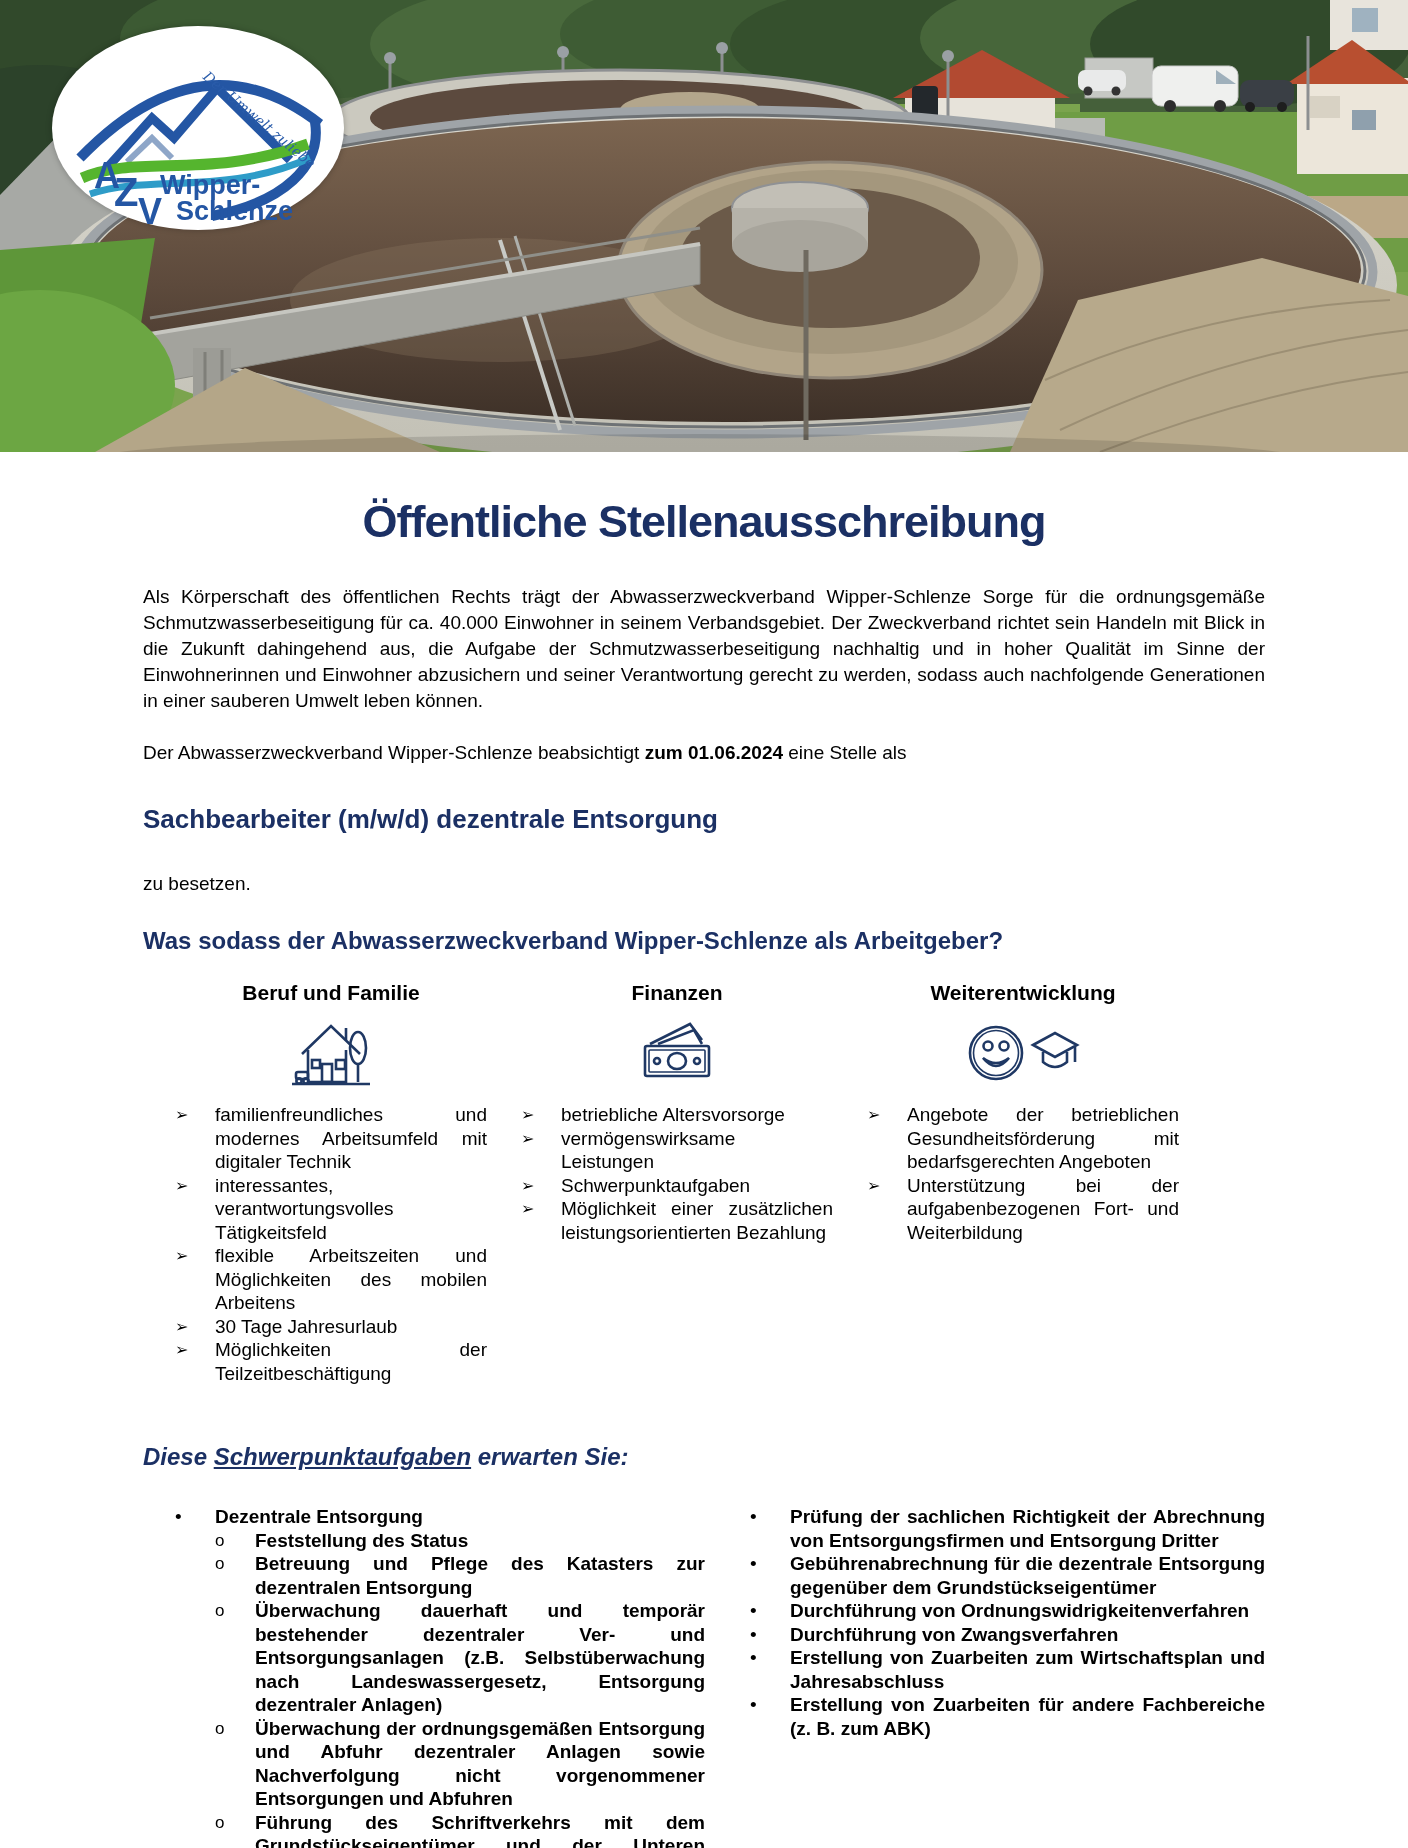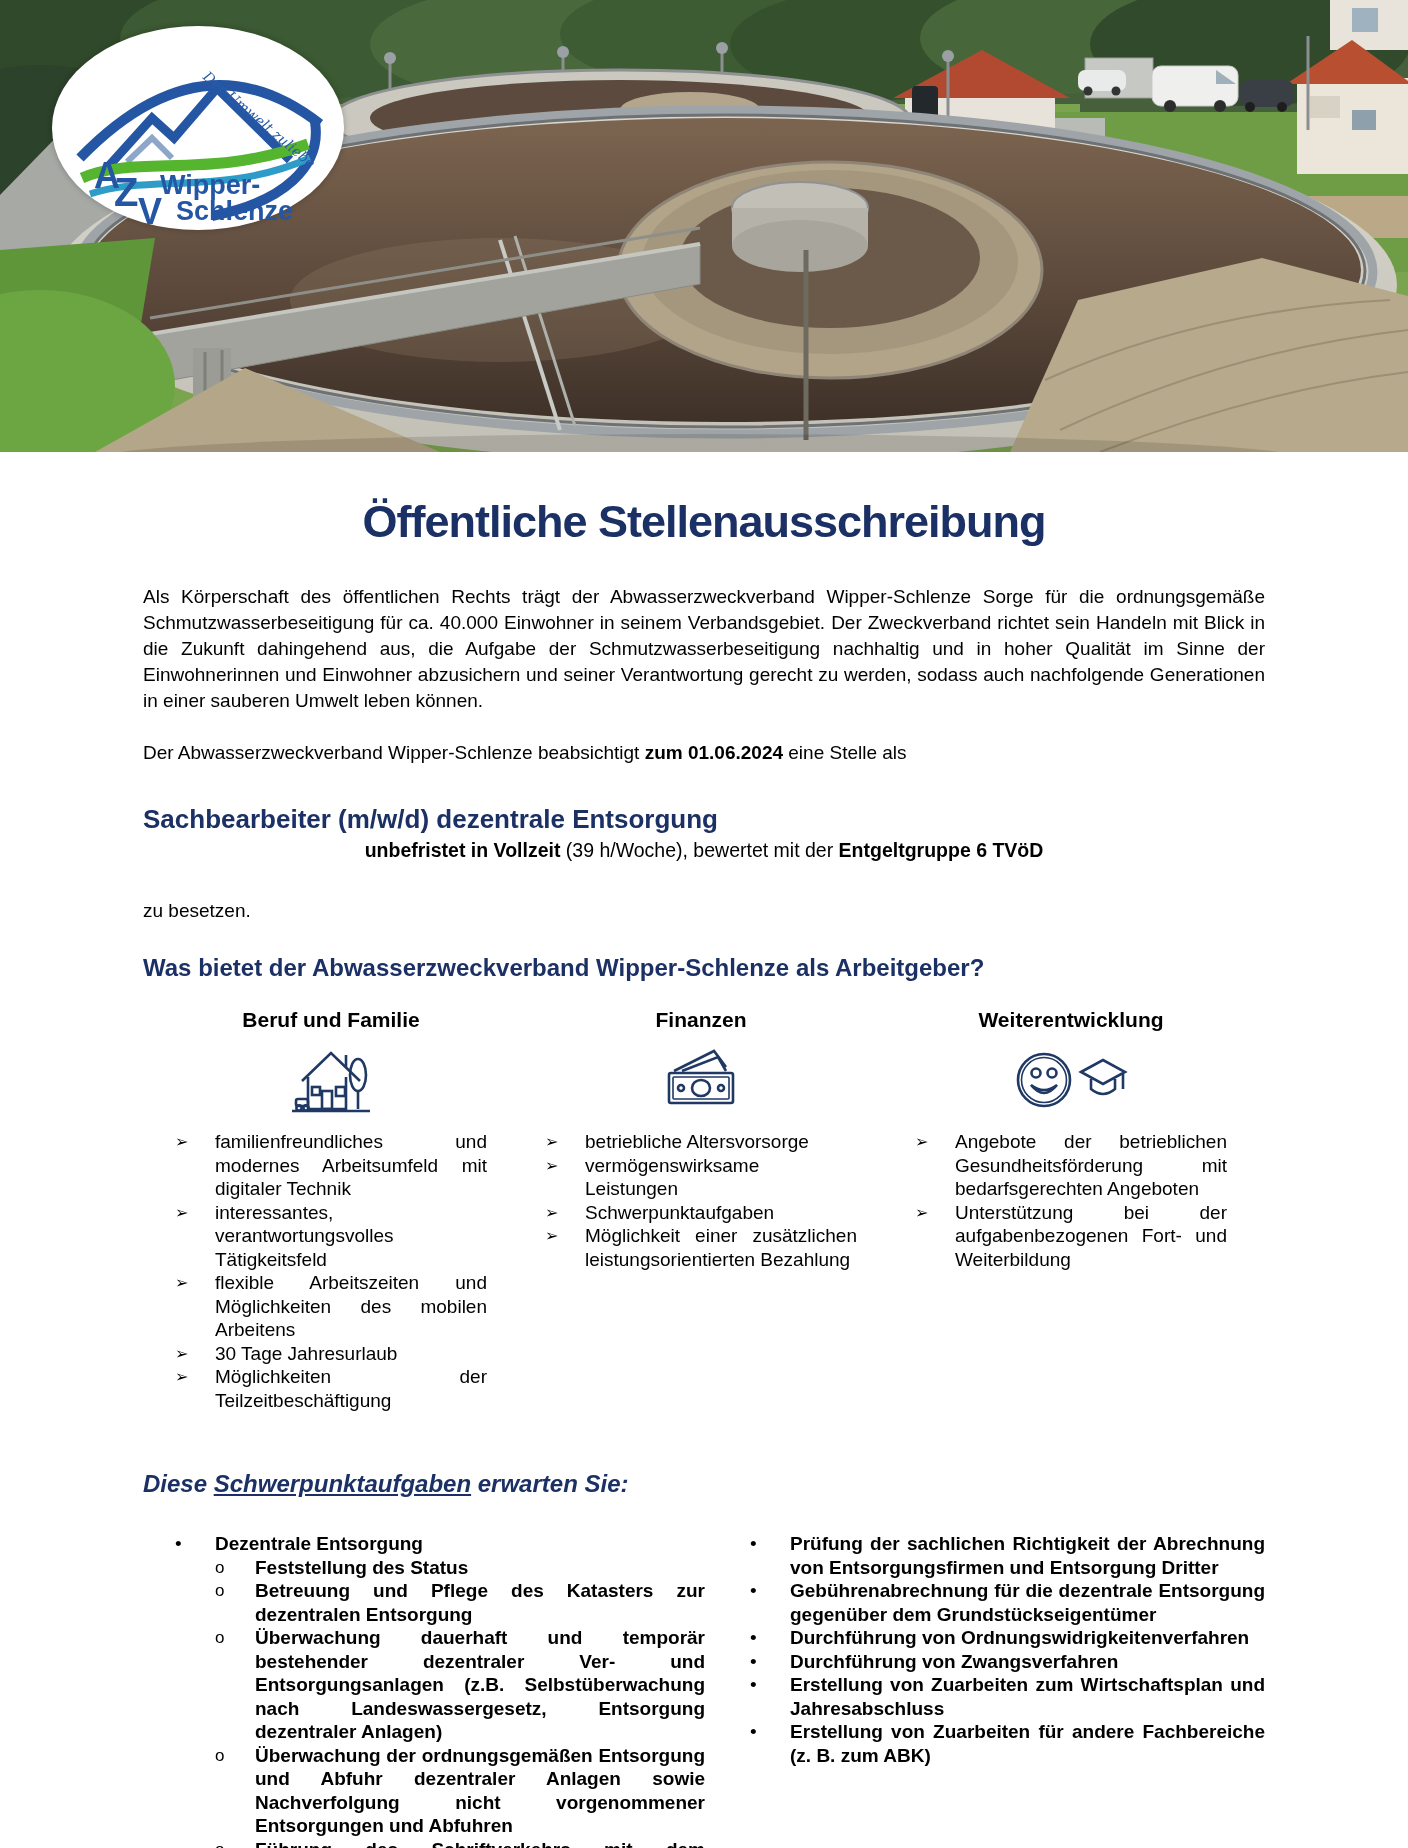--- a/index.html
+++ b/index.html
@@ -18,21 +18,21 @@
   .intro{margin-top:36px;}
   .intent{margin-top:26px;text-align:left;}
   .job-title{margin:38px 0 0 0;text-align:left;font-size:26px;font-weight:bold;
              color:var(--navy,#1b3064);}
   .job-sub{margin:4px 0 0 0;text-align:center;font-size:19.5px;}
   .besetzen{margin-top:36px;}
   .sec-heading{margin:30px 0 0 0;font-size:24px;font-weight:bold;color:var(--navy,#1b3064);}
   .tasks-heading{margin-top:58px;font-style:italic;}
   .u{text-decoration:underline;}
   
-  .benefits-grid{display:grid;grid-template-columns:repeat(3,312px);column-gap:58px;
+  .benefits-grid{display:grid;grid-template-columns:repeat(3,312px);column-gap:34px;
                  margin:26px 0 0 32px;}
   .b-col{display:flex;flex-direction:column;}
   .b-col-title{text-align:center;font-size:21px;font-weight:bold;margin:0 0 6px 0;}
   .b-icon{height:84px;display:flex;align-items:center;justify-content:center;margin-bottom:8px;}
   .b-item{display:grid;grid-template-columns:40px 1fr;font-size:19px;line-height:23.5px;}
   .b-item .marker{font-size:16px;line-height:23.5px;}
   .b-text{text-align:justify;}
   
   .tasks-grid{display:grid;grid-template-columns:530px 515px;column-gap:45px;
               margin:34px 0 0 32px;font-size:19px;line-height:23.5px;}
@@ -182,25 +182,24 @@
 
   <div class="content">
 
     <h1 class="title">Öffentliche Stellenausschreibung</h1>
 
     <p class="body-text intro">Als Körperschaft des öffentlichen Rechts trägt der Abwasserzweckverband Wipper-Schlenze Sorge für die ordnungsgemäße Schmutzwasserbeseitigung für ca. 40.000 Einwohner in seinem Verbandsgebiet. Der Zweckverband richtet sein Handeln mit Blick in die Zukunft dahingehend aus, die Aufgabe der Schmutzwasserbeseitigung nachhaltig und in hoher Qualität im Sinne der Einwohnerinnen und Einwohner abzusichern und seiner Verantwortung gerecht zu werden, sodass auch nachfolgende Generationen in einer sauberen Umwelt leben können.</p>
 
     <p class="body-text intent"><span>Der Abwasserzweckverband Wipper-Schlenze beabsichtigt </span><b>zum 01.06.2024</b><span> eine Stelle als</span></p>
 
     <h2 class="job-title">Sachbearbeiter (m/w/d) dezentrale Entsorgung</h2>
-    <p class="job-sub"><b>unbefristet in Vollzeit</b><span> (39 h/Woche), bewertet mit der </span><b>Entgeltgruppe 6 TVöD</b></p>
 
     <p class="body-text besetzen">zu besetzen.</p>
 
-    <h3 class="sec-heading">Was bietet der Abwasserzweckverband Wipper-Schlenze als Arbeitgeber?</h3>
+    <h3 class="sec-heading">Was sodass der Abwasserzweckverband Wipper-Schlenze als Arbeitgeber?</h3>
 
     <div class="benefits-grid">
 
       <div class="b-col">
         <p class="b-col-title">Beruf und Familie</p>
         <div class="b-icon">
           <svg width="90" height="78" viewBox="0 0 90 78" fill="none" stroke="#1f3864" stroke-width="2.6">
             <polyline points="16,40 45,12 74,40"></polyline>
             <polyline points="22,36 22,68 60,68 60,36"></polyline>
             <rect x="36" y="50" width="10" height="18"></rect>

